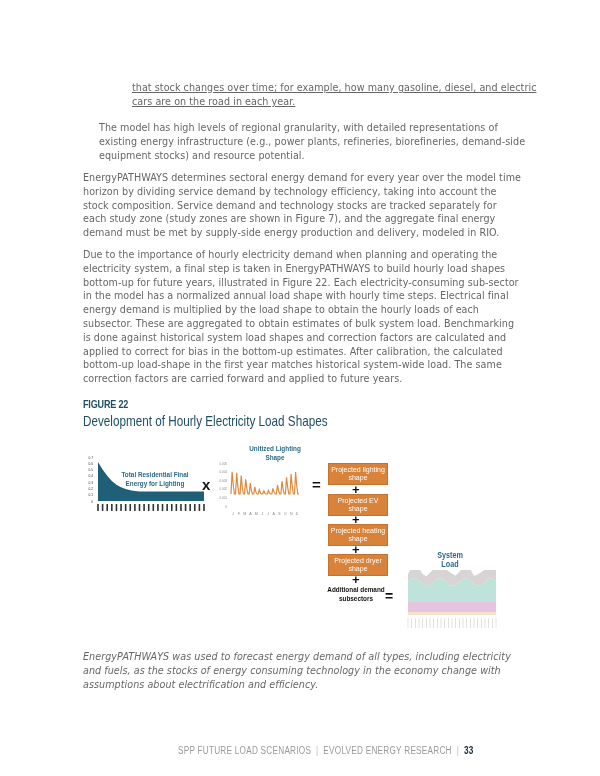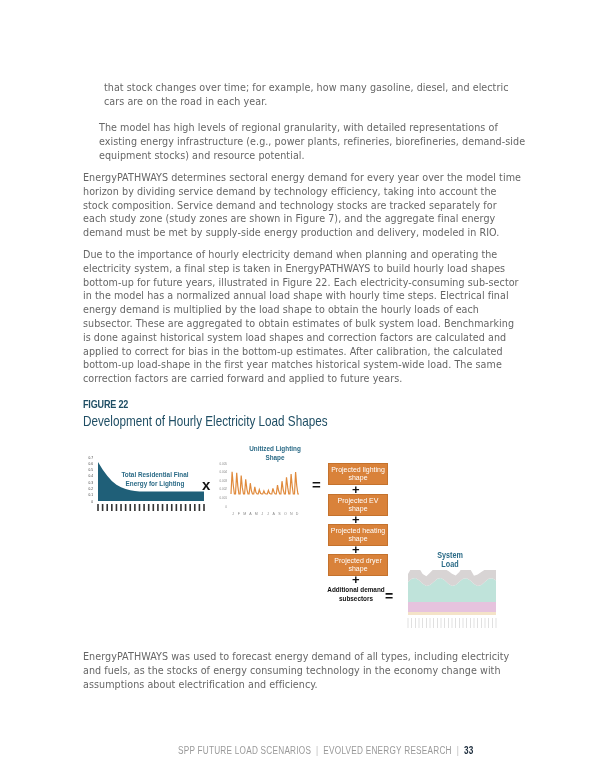--- a/index.html
+++ b/index.html
@@ -1,19 +1,19 @@
 <!DOCTYPE html>
 <html><head>
 <meta charset="utf-8">
 <style>
   html, body { margin:0; padding:0; background:#ffffff; }
   body { width:600px; height:776px; position:relative; overflow:hidden;
          font-family:"DejaVu Sans", sans-serif; color:#6b6b6b; }
   .para { position:absolute; left:83px; width:440px; font-size:9.6px; line-height:13.8px; color:#666; margin:0; letter-spacing:0.05px; }
-  .indent { left:104px; width:410px; }
+  .indent { left:132px; width:410px;text-decoration:underline; }
   .fig-label { position:absolute; left:83px; top:398px; font-family:"Liberation Sans", sans-serif; font-weight:bold; font-size:11px; color:#1f4e64; letter-spacing:-0.2px; transform:scaleX(0.82); transform-origin:left; }
   .fig-title { position:absolute; left:83px; top:412px; font-family:"Liberation Sans", sans-serif; font-size:15px; color:#1f4e64; transform:scaleX(0.78); transform-origin:left; white-space:nowrap; }
   .ctitle { position:absolute; font-family:"Liberation Sans", sans-serif; font-weight:bold; font-size:7.5px; color:#2a6a86; text-align:center; line-height:9px; transform:scaleX(0.85); }
   .box { position:absolute; left:328px; width:58px; background:#d9823a; color:#fff; font-size:7px; line-height:8.5px; text-align:center; display:flex; align-items:center; justify-content:center; font-family:"Liberation Sans", sans-serif; border:1px solid #c4722d; }
   .op { position:absolute; font-family:"Liberation Sans", sans-serif; font-weight:bold; color:#111; }
   .footer { position:absolute; top:745px; left:178px; font-family:"Liberation Sans", sans-serif; font-size:10px; color:#999; letter-spacing:0.3px; white-space:nowrap; transform:scaleX(0.82); transform-origin:left; }
   .footer .sep { color:#bbb; margin:0 6px; }
   .footer .pg { color:#1a2a3a; font-weight:bold; }
   svg text { font-family:"Liberation Sans", sans-serif; }
 </style>
@@ -129,17 +129,17 @@
     <rect x="70.03333333333335" y="48" width="0.6" height="10" fill="#ccc"></rect>
     <rect x="73.7" y="48" width="0.6" height="10" fill="#ccc"></rect>
     <rect x="77.36666666666667" y="48" width="0.6" height="10" fill="#ccc"></rect>
     <rect x="81.03333333333333" y="48" width="0.6" height="10" fill="#ccc"></rect>
     <rect x="84.7" y="48" width="0.6" height="10" fill="#ccc"></rect>
     <rect x="88.36666666666667" y="48" width="0.6" height="10" fill="#ccc"></rect>
     <rect x="92.03333333333333" y="48" width="0.6" height="10" fill="#ccc"></rect>
     <rect x="95.7" y="48" width="0.6" height="10" fill="#ccc"></rect>
   </svg>
 
-<p class="para" style="top:650px;">EnergyPATHWAYS was used to forecast energy demand of all types, including electricity and fuels, as the stocks of energy consuming technology in the economy change with assumptions about electrification and efficiency.</p>
+<p class="para" style="top:650px;font-style:italic;">EnergyPATHWAYS was used to forecast energy demand of all types, including electricity and fuels, as the stocks of energy consuming technology in the economy change with assumptions about electrification and efficiency.</p>
 
 <div class="footer">
   <span>SPP FUTURE LOAD SCENARIOS</span><span class="sep">|</span><span>EVOLVED ENERGY RESEARCH</span><span class="sep">|</span><span class="pg">33</span>
 </div>
 
 </body></html>

